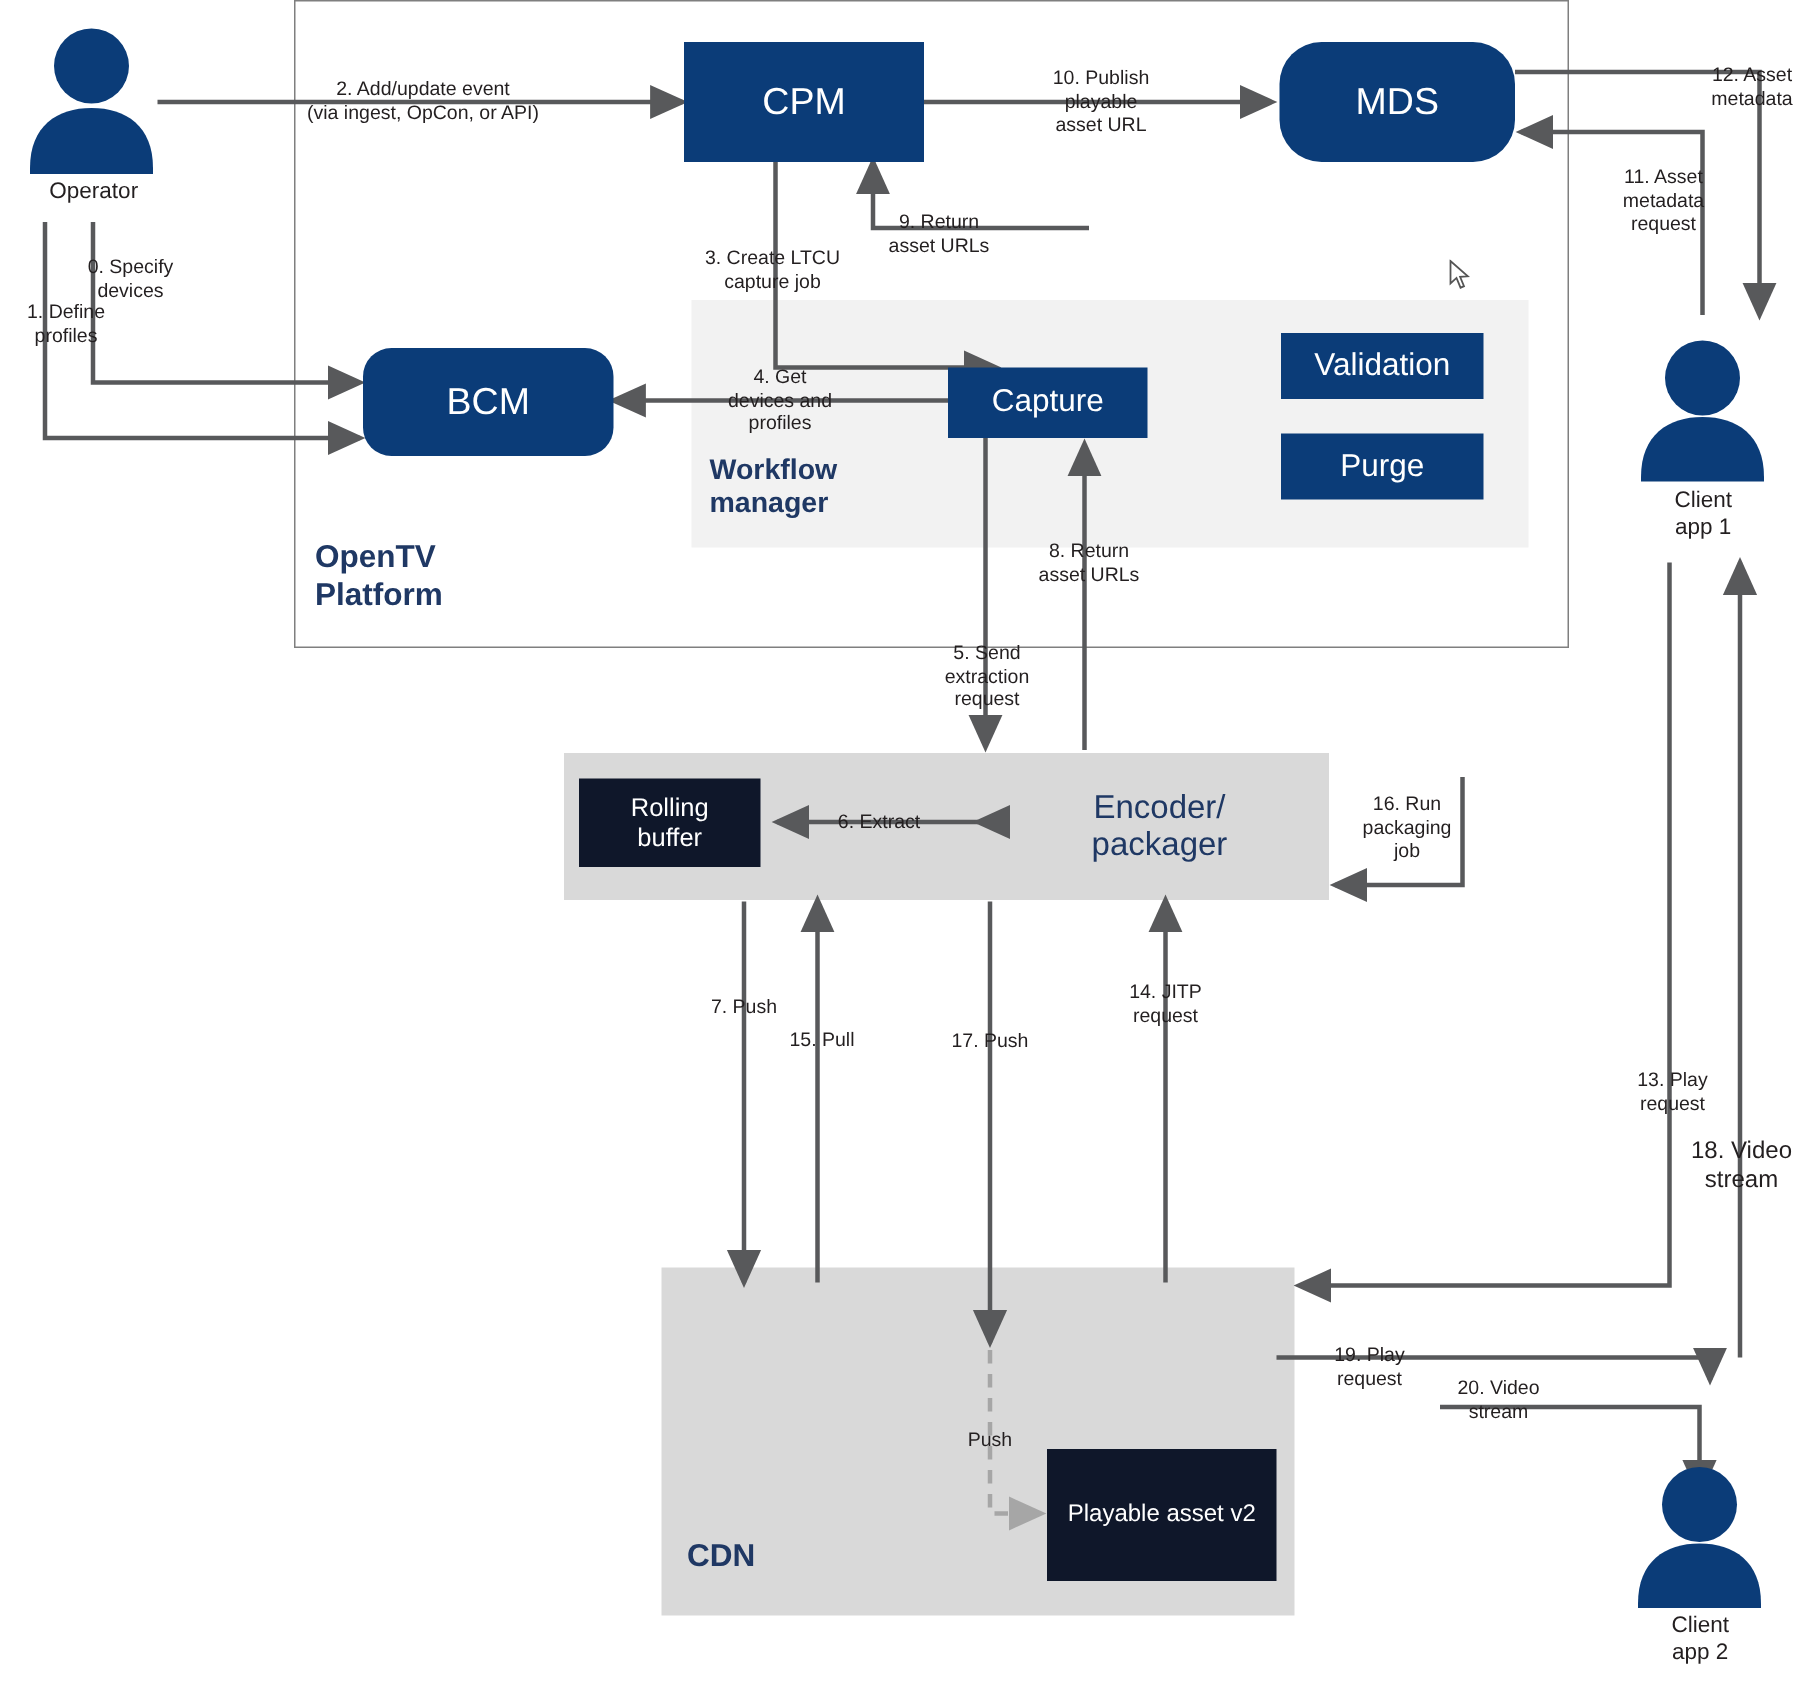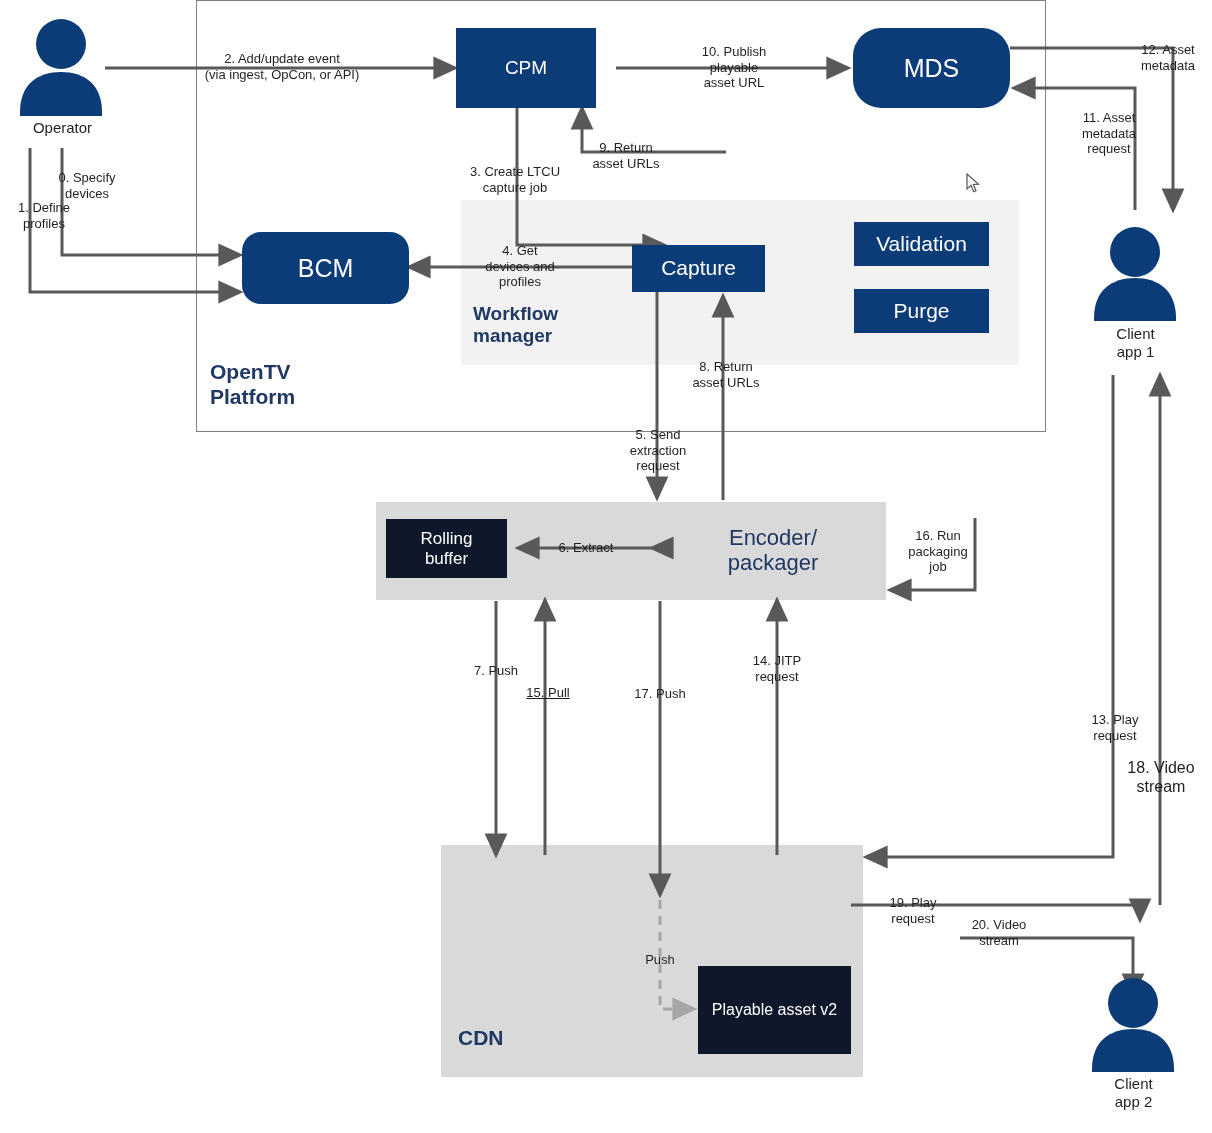--- a/index.html
+++ b/index.html
@@ -154,21 +154,21 @@
       <path d="M851,905 L1140,905 L1140,920"></path>
 
       <path d="M960,938 L1133,938 L1133,995"></path>
     </g>
     <g stroke="#a6a6a6" stroke-width="3" fill="none" stroke-dasharray="9 7" marker-end="url(#ahd)">
 
       <path d="M660,900 L660,1009 L694,1009"></path>
     </g>
   </svg>
 
-  <div class="box navy" style="left:456px; top:28px; width:140px; height:80px; font-size:19px;">CPM</div>
+  <div class="box navy" style="left:456px; top:28px; width:160px; height:80px; font-size:25px;">CPM</div>
 
   <div class="box navy" style="left:853px; top:28px; width:157px; height:80px; font-size:25px;border-radius:28px;">MDS</div>
 
   <div class="box navy" style="left:242px; top:232px; width:167px; height:72px; font-size:25px;border-radius:19px;">BCM</div>
 
   <div class="box navy" style="left:632px; top:245px; width:133px; height:47px; font-size:21px;">Capture</div>
 
   <div class="box navy" style="left:854px; top:289px; width:135px; height:44px; font-size:21px;">Purge</div>
 
   <div class="box navy" style="left:854px; top:222px; width:135px; height:44px; font-size:21px;">Validation</div>
@@ -245,21 +245,21 @@
 
   <div class="lbl" style="left:1122px; top:42px; width:92px; font-size:13px;">12. Asset
 metadata</div>
 
   <div class="lbl" style="left:1070px; top:712px; width:90px; font-size:13px;">13. Play
 request</div>
 
   <div class="lbl" style="left:728px; top:653px; width:98px; font-size:13px;">14. JITP
 request</div>
 
-  <div class="lbl" style="left:500px; top:685px; width:96px; font-size:13px;text-decoration:underline;">15. Pull</div>
+  <div class="lbl" style="left:500px; top:685px; width:96px; font-size:13px;">15. Pull</div>
 
   <div class="lbl" style="left:890px; top:528px; width:96px; font-size:13px;">16. Run
 packaging
 job</div>
 
   <div class="lbl" style="left:608px; top:686px; width:104px; font-size:13px;">17. Push</div>
 
   <div class="lbl" style="left:1113px; top:758px; width:96px; font-size:16px;">18. Video
 stream</div>
 

